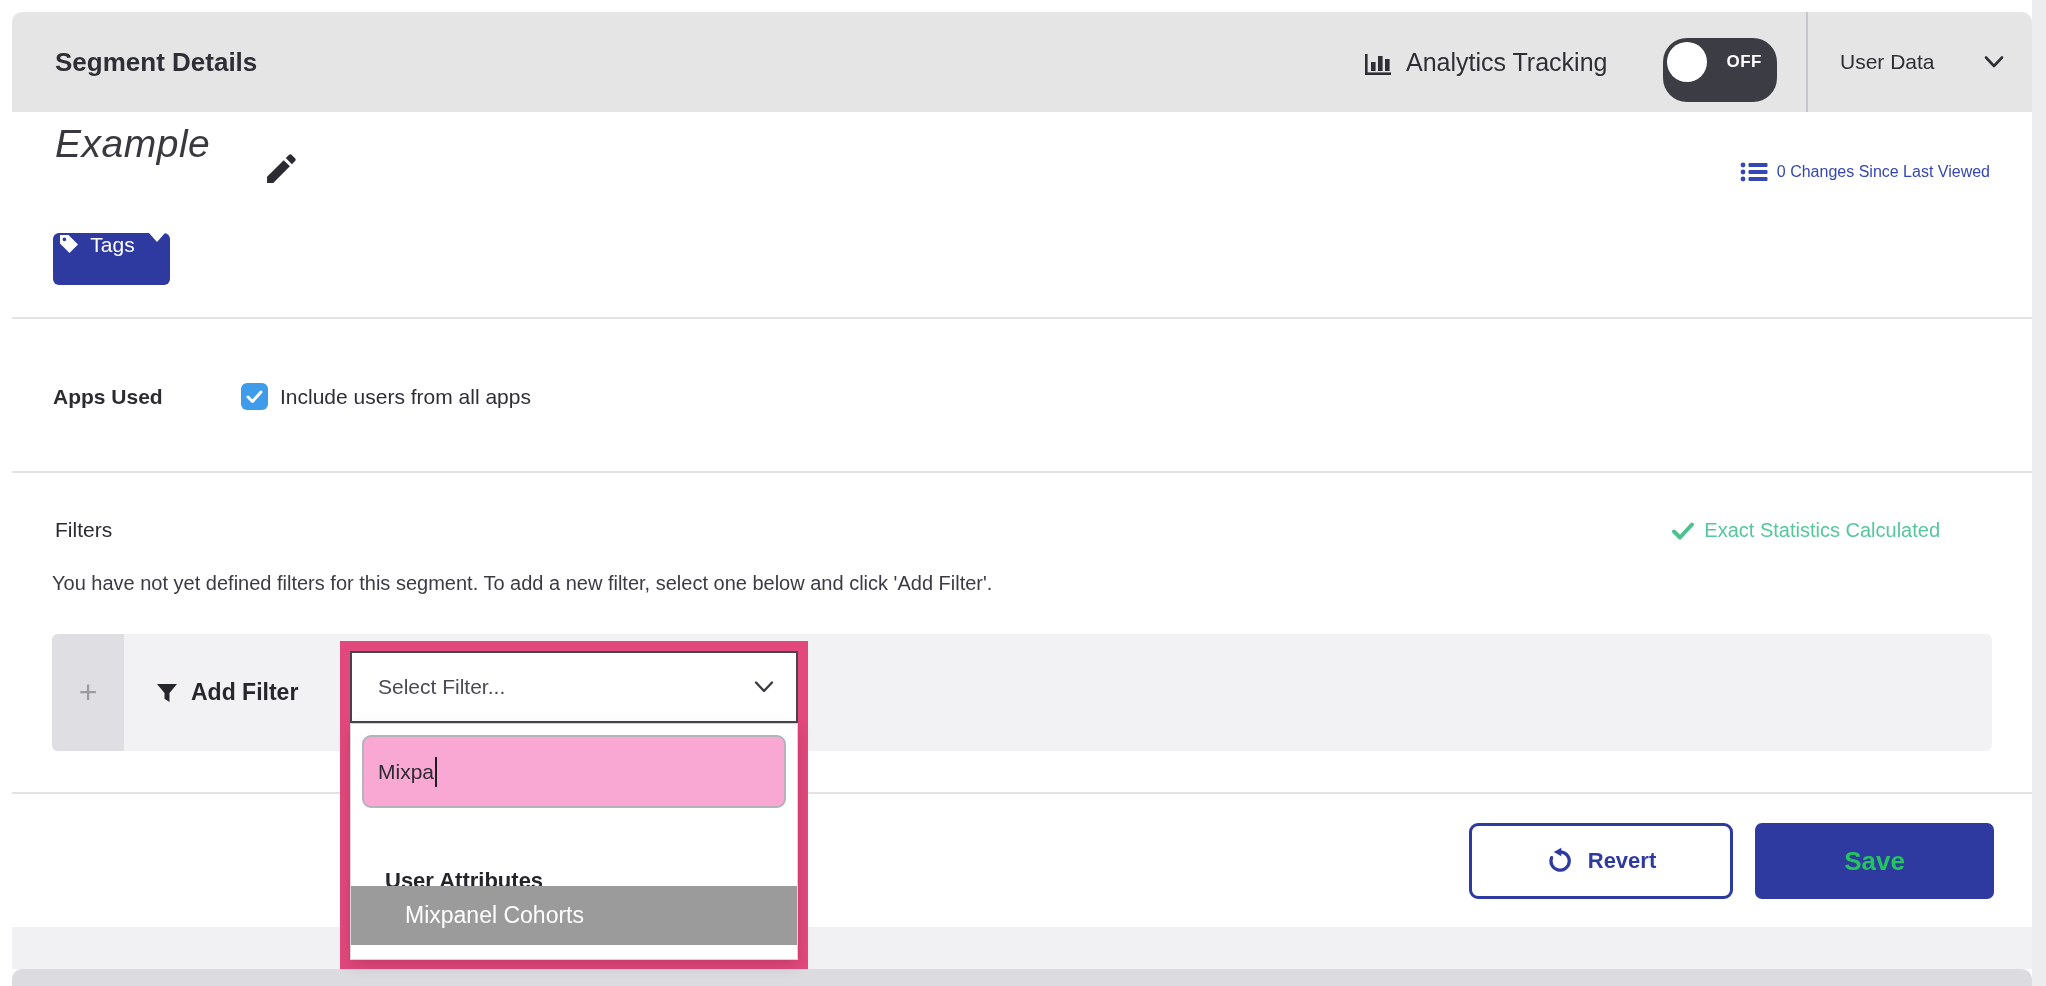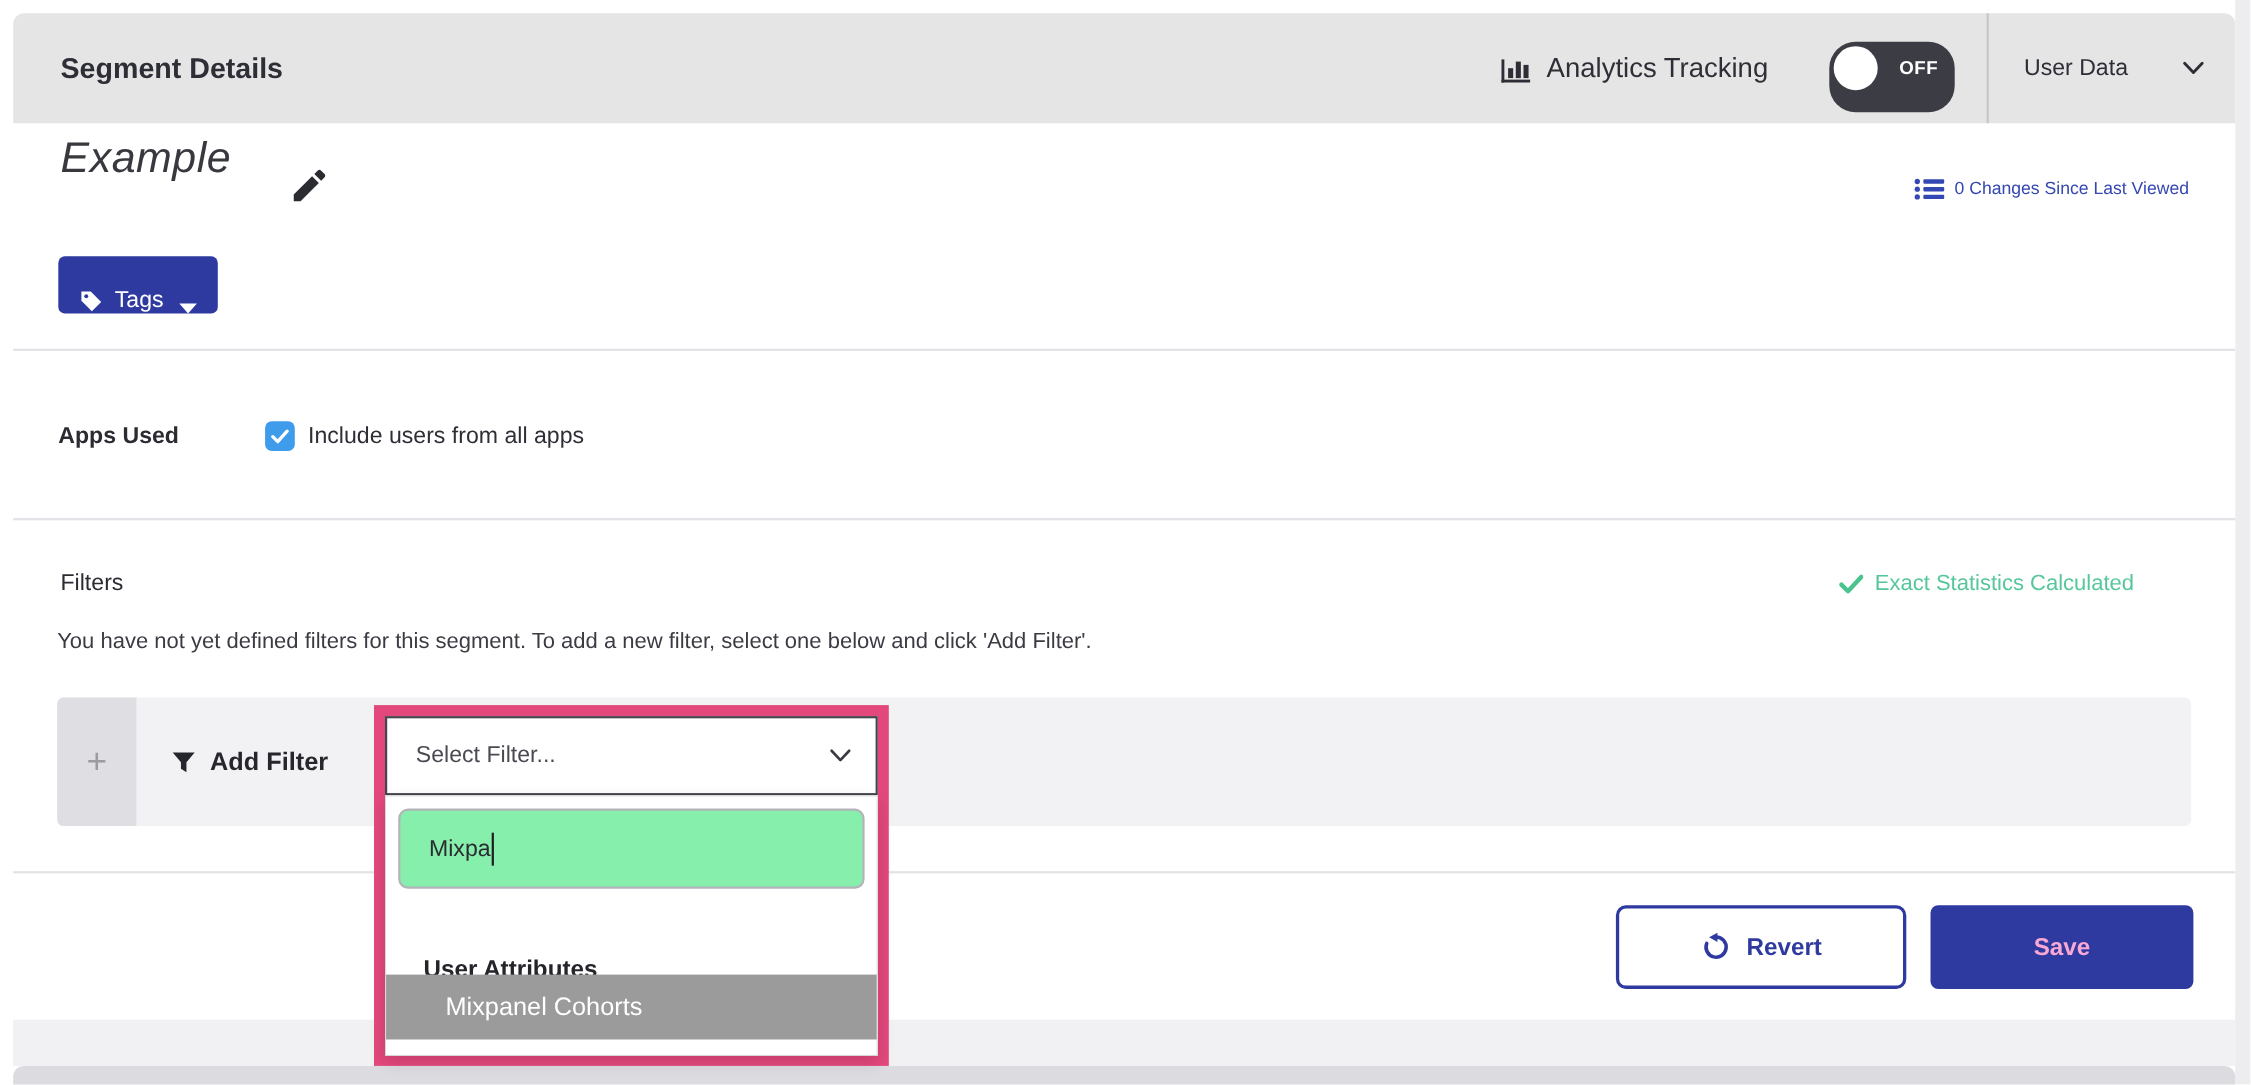--- a/index.html
+++ b/index.html
@@ -21,21 +21,21 @@
   .toggle-knob { position: absolute; left: 4px; top: 4px; width: 40px; height: 40px; background: #ffffff; border-radius: 50%; }
   .toggle-label { position: absolute; right: 15px; top: 0; height: 48px; line-height: 48px; font-size: 17px; font-weight: 700; color: #ffffff; letter-spacing: 0.5px; }
   .header-divider { position: absolute; left: 1794px; top: 0; width: 2px; height: 100px; background: #c6c6cc; }
   .user-data-label { position: absolute; left: 1828px; top: 0; height: 100px; line-height: 100px; font-size: 21px; font-weight: 500; color: #2e2e36; cursor: pointer; }
   .user-data-chevron { position: absolute; left: 1972px; top: 43px; width: 20px; height: 14px; }
 
   
   .segment-name { position: absolute; left: 43px; top: 110px; font-size: 39px; font-weight: 300; color: #38383f; letter-spacing: 0.5px; font-style: italic; }
   .edit-pencil { position: absolute; left: 250px; top: 138px; width: 38px; height: 38px; cursor: pointer; }
   .changes-link { position: absolute; right: 42px; top: 148px; display: flex; align-items: center; gap: 9px; color: #3547b2; font-size: 16px; font-weight: 500; cursor: pointer; }
-  .tags-button { position: absolute; left: 41px; top: 221px; width: 145px; height: 52px; background: #2e3aa0; border: none; border-radius: 6px; display: flex; align-items: flex-end; justify-content: center; gap: 10px; cursor: pointer; }
+  .tags-button { position: absolute; left: 41px; top: 221px; width: 117px; height: 52px; background: #2e3aa0; border: none; border-radius: 6px; display: flex; align-items: flex-start; justify-content: center; gap: 10px; cursor: pointer; }
   .tags-label { color: #ffffff; font-size: 21px; }
   .caret-down { width: 0; height: 0; border-left: 8px solid transparent; border-right: 8px solid transparent; border-top: 9px solid #ffffff; margin-left: 4px; }
 
   .h-divider { position: absolute; left: 0; width: 2020px; height: 2px; background: #e3e3e7; }
   .divider-1 { top: 305px; }
   .divider-2 { top: 459px; }
   .divider-3 { top: 780px; }
 
   
   .apps-heading { position: absolute; left: 41px; top: 371px; font-size: 21px; font-weight: 700; color: #2b2b32; line-height: 27px; }
@@ -49,34 +49,34 @@
 
   .add-filter-row { position: absolute; left: 40px; top: 622px; width: 1940px; height: 117px; background: #f2f2f4; border-radius: 6px; }
   .plus-square { position: absolute; left: 0; top: 0; width: 72px; height: 117px; background: #dfdfe3; border-radius: 6px 0 0 6px; border: none; color: #9b9ba1; font-size: 32px; font-weight: 400; cursor: pointer; line-height: 117px; text-align: center; }
   .add-filter-group { position: absolute; left: 103px; top: 0; height: 117px; display: flex; align-items: center; gap: 12px; }
   .add-filter-label { font-size: 23px; font-weight: 700; color: #26262d; }
 
   
   .revert-button { position: absolute; left: 1457px; top: 811px; width: 264px; height: 76px; background: #ffffff; border: 3px solid #2e3aa0; border-radius: 9px; display: flex; align-items: center; justify-content: center; gap: 14px; cursor: pointer; }
   .revert-label { color: #2e3aa0; font-size: 22px; font-weight: 600; }
   .save-button { position: absolute; left: 1743px; top: 811px; width: 239px; height: 76px; background: #2e3aa0; border: none; border-radius: 7px; display: flex; align-items: center; justify-content: center; cursor: pointer; }
-  .save-label { color: #f9a8d4; font-size: 22px; font-weight: 600; }
+  .save-label { color: #22c55e; font-size: 26px; font-weight: 600; }
 
   
   .below-card-band { position: absolute; left: 12px; top: 927px; width: 2020px; height: 42px; background: #f1f1f3; }
   .footer-strip { position: absolute; left: 12px; top: 969px; width: 2020px; height: 30px; background: #dbdbe0; border-radius: 10px 10px 0 0; }
 
   
   .annotation-box { position: absolute; left: 340px; top: 641px; width: 468px; height: 328px; border: 10px solid #e3487c; z-index: 20; }
   .filter-select { position: relative; width: 448px; height: 72px; background: #ffffff; border: 2px solid #45454d; cursor: pointer; }
   .filter-select-value { position: absolute; left: 26px; top: 0; height: 83px; line-height: 68px; font-size: 21px; color: #4a4a52; }
   .filter-select-chevron { position: absolute; right: 22px; top: 27px; width: 20px; height: 14px; }
 
   .filter-dropdown { position: absolute; left: 0; top: 72px; width: 448px; height: 237px; background: #ffffff; border: 1px solid #d6d6da; box-shadow: 0 5px 14px rgba(0,0,0,0.15); }
-  .filter-search { position: absolute; left: 11px; top: 11px; width: 424px; height: 73px; background: #86efac; border: 2px solid #b3b3ba; border-radius: 9px; display: flex; align-items: center; padding-left: 26px; cursor: text; }
+  .filter-search { position: absolute; left: 11px; top: 11px; width: 424px; height: 73px; background: #f9a8d4; border: 2px solid #b3b3ba; border-radius: 9px; display: flex; align-items: center; padding-left: 14px; cursor: text; }
   .filter-search-value { font-size: 21px; color: #2b2b32; }
   .text-cursor { display: inline-block; width: 2px; height: 30px; background: #1d1d22; margin-left: 1px; }
   .group-label { position: absolute; left: 34px; top: 104px; font-size: 22px; font-weight: 700; color: #24242b; margin-top: 40px; }
   .option-highlighted { position: absolute; left: 0; top: 162px; width: 446px; height: 59px; background: #9b9b9b; cursor: pointer; }
   .option-label { position: absolute; left: 54px; top: 0; height: 59px; line-height: 59px; font-size: 23px; color: #ffffff; }
 
   svg { display: block; }
 </style>
 </head>
 <body>

